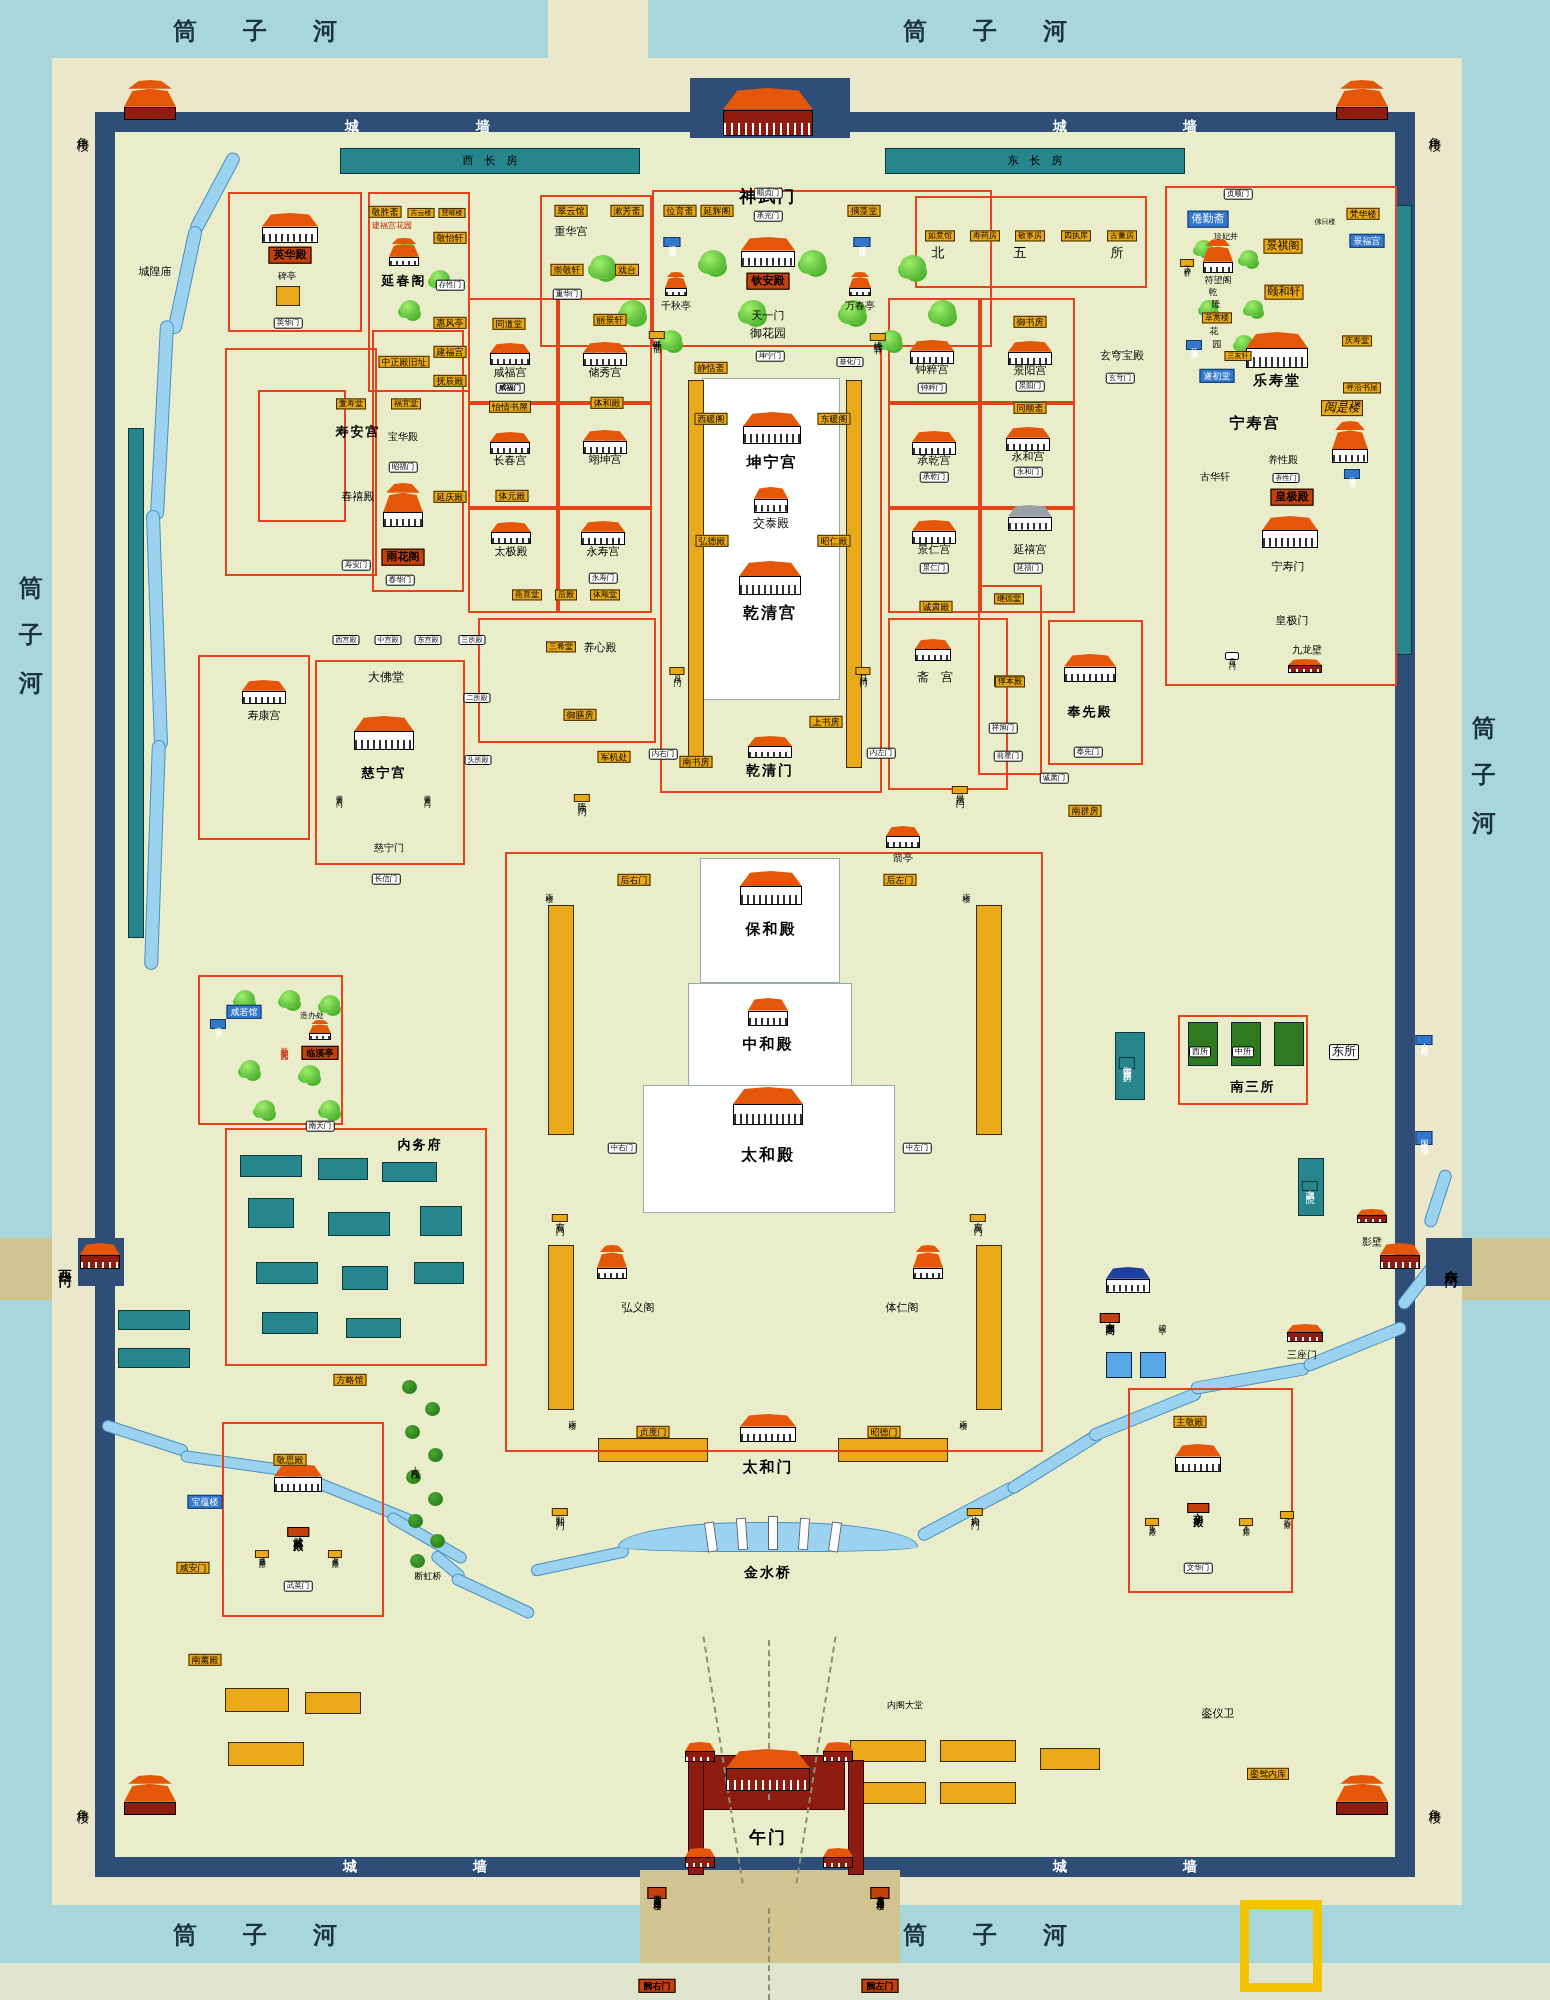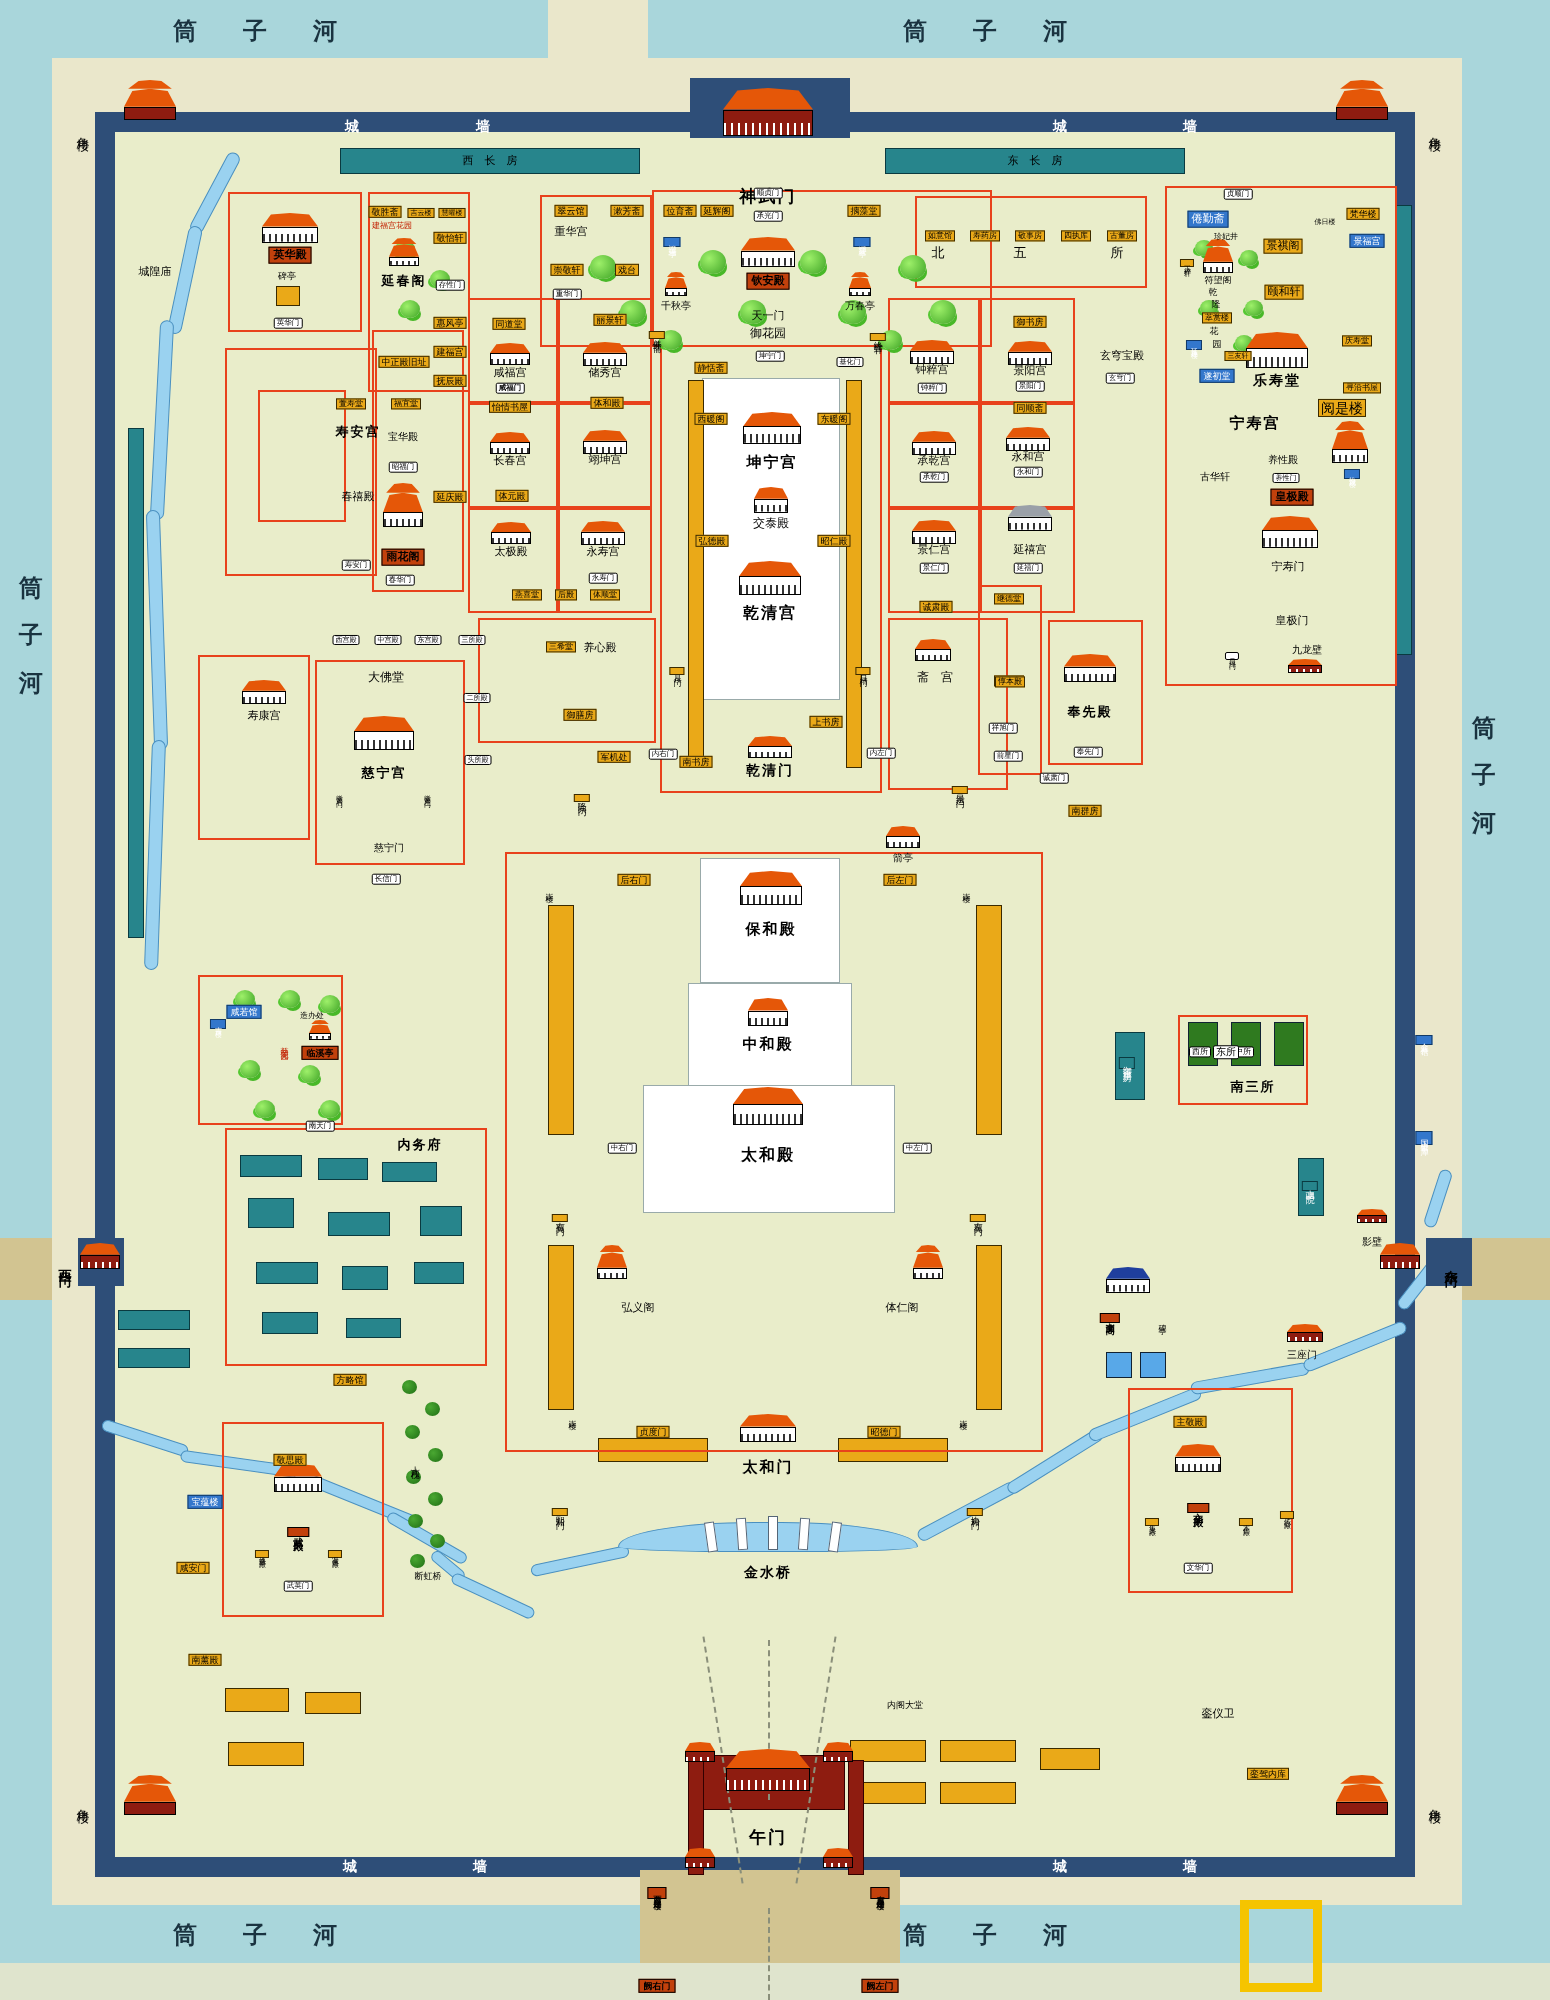--- a/index.html
+++ b/index.html
@@ -678,33 +678,33 @@
       <div class="f lab plain" style="left: 1215px; top: 477px; font-size: 10px;">古华轩</div>
       <div class="f lab door v" style="left: 1232px; top: 656px; font-size: 7px;">昌泽门</div>
       <div class="f lab gold-label" style="left: 1283px; top: 246px; font-size: 11px;">景祺阁</div>
       <div class="f lab gold-label" style="left: 1284px; top: 292px; font-size: 11px;">颐和轩</div>
       <div class="f lab plain bold" style="left: 1277px; top: 380px; font-size: 14px;">乐寿堂</div>
       <div class="f lab gold-label" style="left: 1363px; top: 214px;">梵华楼</div>
       <div class="f lab plain" style="left: 1325px; top: 222px; font-size: 7px;">佛日楼</div>
       <div class="f lab blue-label" style="left: 1367px; top: 241px;">景福宫</div>
       <div class="f lab gold-label" style="left: 1357px; top: 341px; font-size: 8px;">庆寿堂</div>
       <div class="f lab gold-label" style="left: 1362px; top: 388px; font-size: 8px;">寻沿书屋</div>
-      <div class="f lab gold-label" style="left: 1342px; top: 408px; font-size: 14px;">阅是楼</div>
+      <div class="f lab gold-label" style="left: 1342px; top: 408px; font-size: 12px; font-style: italic;">阅是楼</div>
       <div class="f lab blue-label v" style="left: 1352px; top: 474px; font-size: 7px;">扮戏楼</div>
       <div class="f lab plain bold" style="left: 1216px; top: 424px; font-size: 15px; margin-left: 39px;">宁寿宫</div>
       <div class="f lab plain" style="left: 1283px; top: 460px; font-size: 10px;">养性殿</div>
       <div class="f lab door" style="left: 1286px; top: 478px; font-size: 7px;">养性门</div>
       <div class="f lab white-label" style="left: 1292px; top: 497px;">皇极殿</div>
       <div class="f lab plain" style="left: 1288px; top: 567px; font-size: 11px;">宁寿门</div>
       <div class="f lab plain" style="left: 1292px; top: 621px; font-size: 11px;">皇极门</div>
       <div class="f lab plain" style="left: 1307px; top: 650px; font-size: 10px;">九龙壁</div>
       <div class="f lab teal-label v" style="left: 1127px; top: 1063px;">御茶膳房</div>
       <div class="f lab door" style="left: 1200px; top: 1052px; font-size: 8px;">西所</div>
       <div class="f lab door" style="left: 1243px; top: 1052px; font-size: 8px;">中所</div>
-      <div class="f lab door" style="left: 1226px; top: 1052px; font-size: 10px;">东所</div>
+      <div class="f lab door" style="left: 1344px; top: 1052px; font-size: 12px;">东所</div>
       <div class="f lab plain bold" style="left: 1253px; top: 1087px; font-size: 13px;">南三所</div>
       <div class="f lab blue-label v" style="left: 1424px; top: 1040px; font-size: 8px;">会典馆</div>
       <div class="f lab blue-label v" style="left: 1424px; top: 1138px; font-size: 8px;">国史馆书库</div>
       <div class="f lab teal-label v" style="left: 1310px; top: 1186px;">上驷院</div>
       <div class="f lab plain" style="left: 1372px; top: 1242px; font-size: 10px;">影壁</div>
       <div class="f lab white-label v" style="left: 1110px; top: 1318px; font-size: 9px;">文渊阁</div>
       <div class="f lab plain v" style="left: 1162px; top: 1320px; font-size: 8px;">碑亭</div>
       <div class="f lab plain" style="left: 1302px; top: 1355px; font-size: 10px;">三座门</div>
       <div class="f lab gold-label" style="left: 1190px; top: 1422px;">主敬殿</div>
       <div class="f lab white-label v" style="left: 1198px; top: 1508px; font-size: 10px;">文华殿</div>

